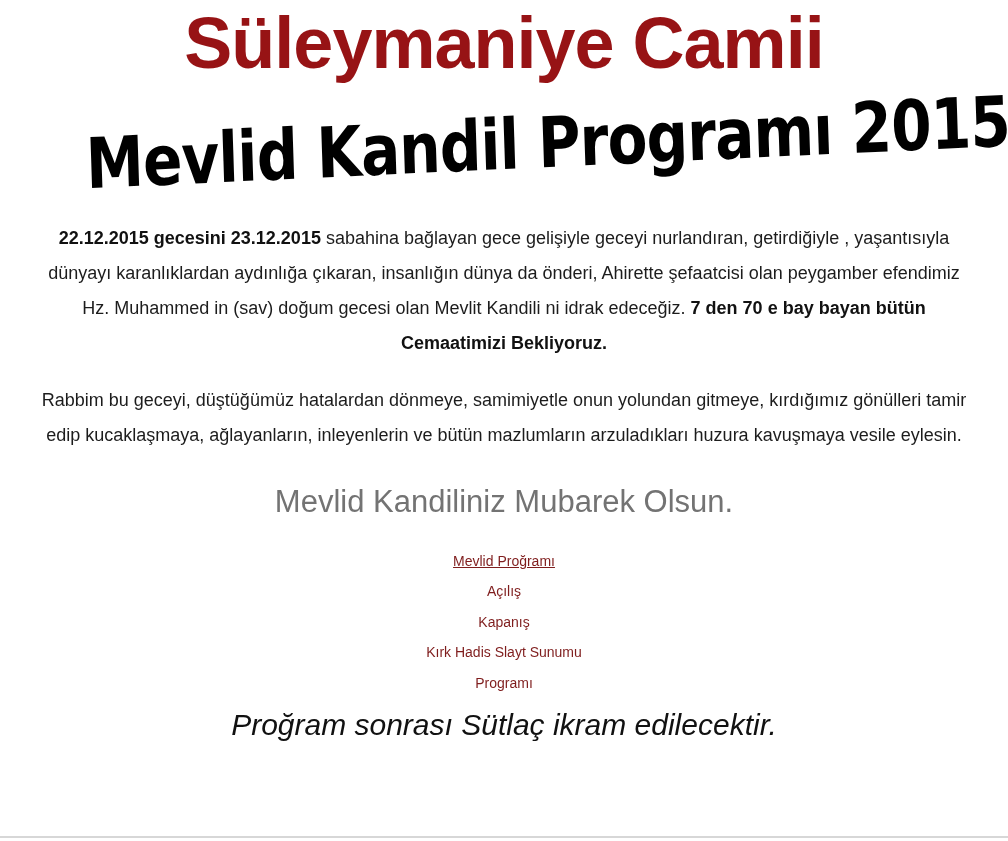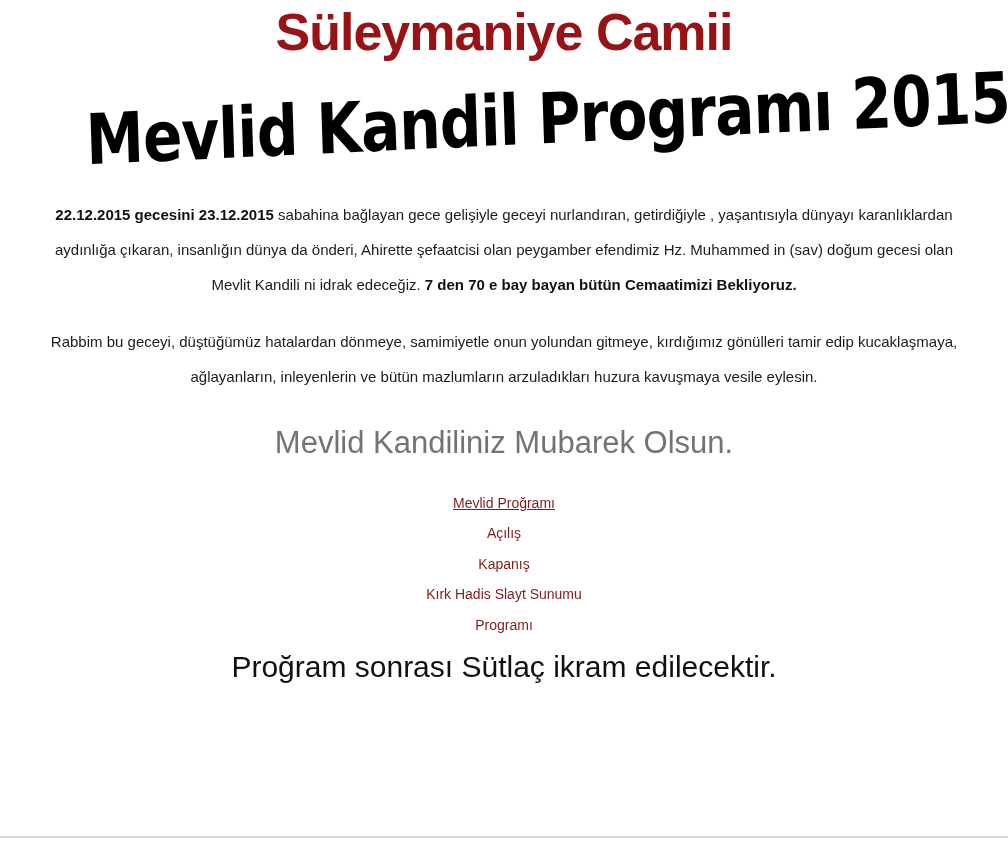--- a/index.html
+++ b/index.html
@@ -14,21 +14,21 @@
   }
   .page {
     position: relative;
     width: 1008px;
     height: 841px;
     text-align: center;
   }
   .title {
     margin: 0;
     padding-top: 2px;
-    font-size: 52px;
+    font-size: 72px;
     line-height: 1.16;
     font-weight: 700;
     letter-spacing: -1px;
     color: #971315;
     font-family: "Liberation Sans", sans-serif;
   }
   .subtitle {
     margin-top: 14px;
     font-size: 70px;
     line-height: 1.3;
@@ -36,21 +36,21 @@
     letter-spacing: -1px;
     color: #000000;
     font-family: "DejaVu Sans", sans-serif;
     transform: scaleX(0.83) rotate(-2.2deg);
     transform-origin: 50% 50%;
     white-space: nowrap;
   }
   .para {
     width: 930px;
     margin: 4px auto;
-    font-size: 15px;
+    font-size: 18px;
     line-height: 35px;
     color: #1c1c1c;
   }
   .para-1 { margin-top: 30px; }
   .para-2 { margin-top: 22px; }
   .para b { font-weight: 700; color: #111111; }
   .greeting {
     margin: 0;
     margin-top: 30px;
     font-size: 31px;
@@ -63,20 +63,21 @@
     font-size: 14px;
     line-height: 30.5px;
     color: #7f1d1d;
   }
   .program-heading { text-decoration: underline; }
   .footer-note {
     margin-top: 8px;
     font-size: 30px;
     line-height: 1.25;
     color: #111111;
+    font-style: italic;
   }
   .bottom-rule {
     position: absolute;
     left: 0;
     bottom: 3px;
     width: 1008px;
     height: 0;
     border-top: 2px solid #d7d7d7;
   }
 </style>

